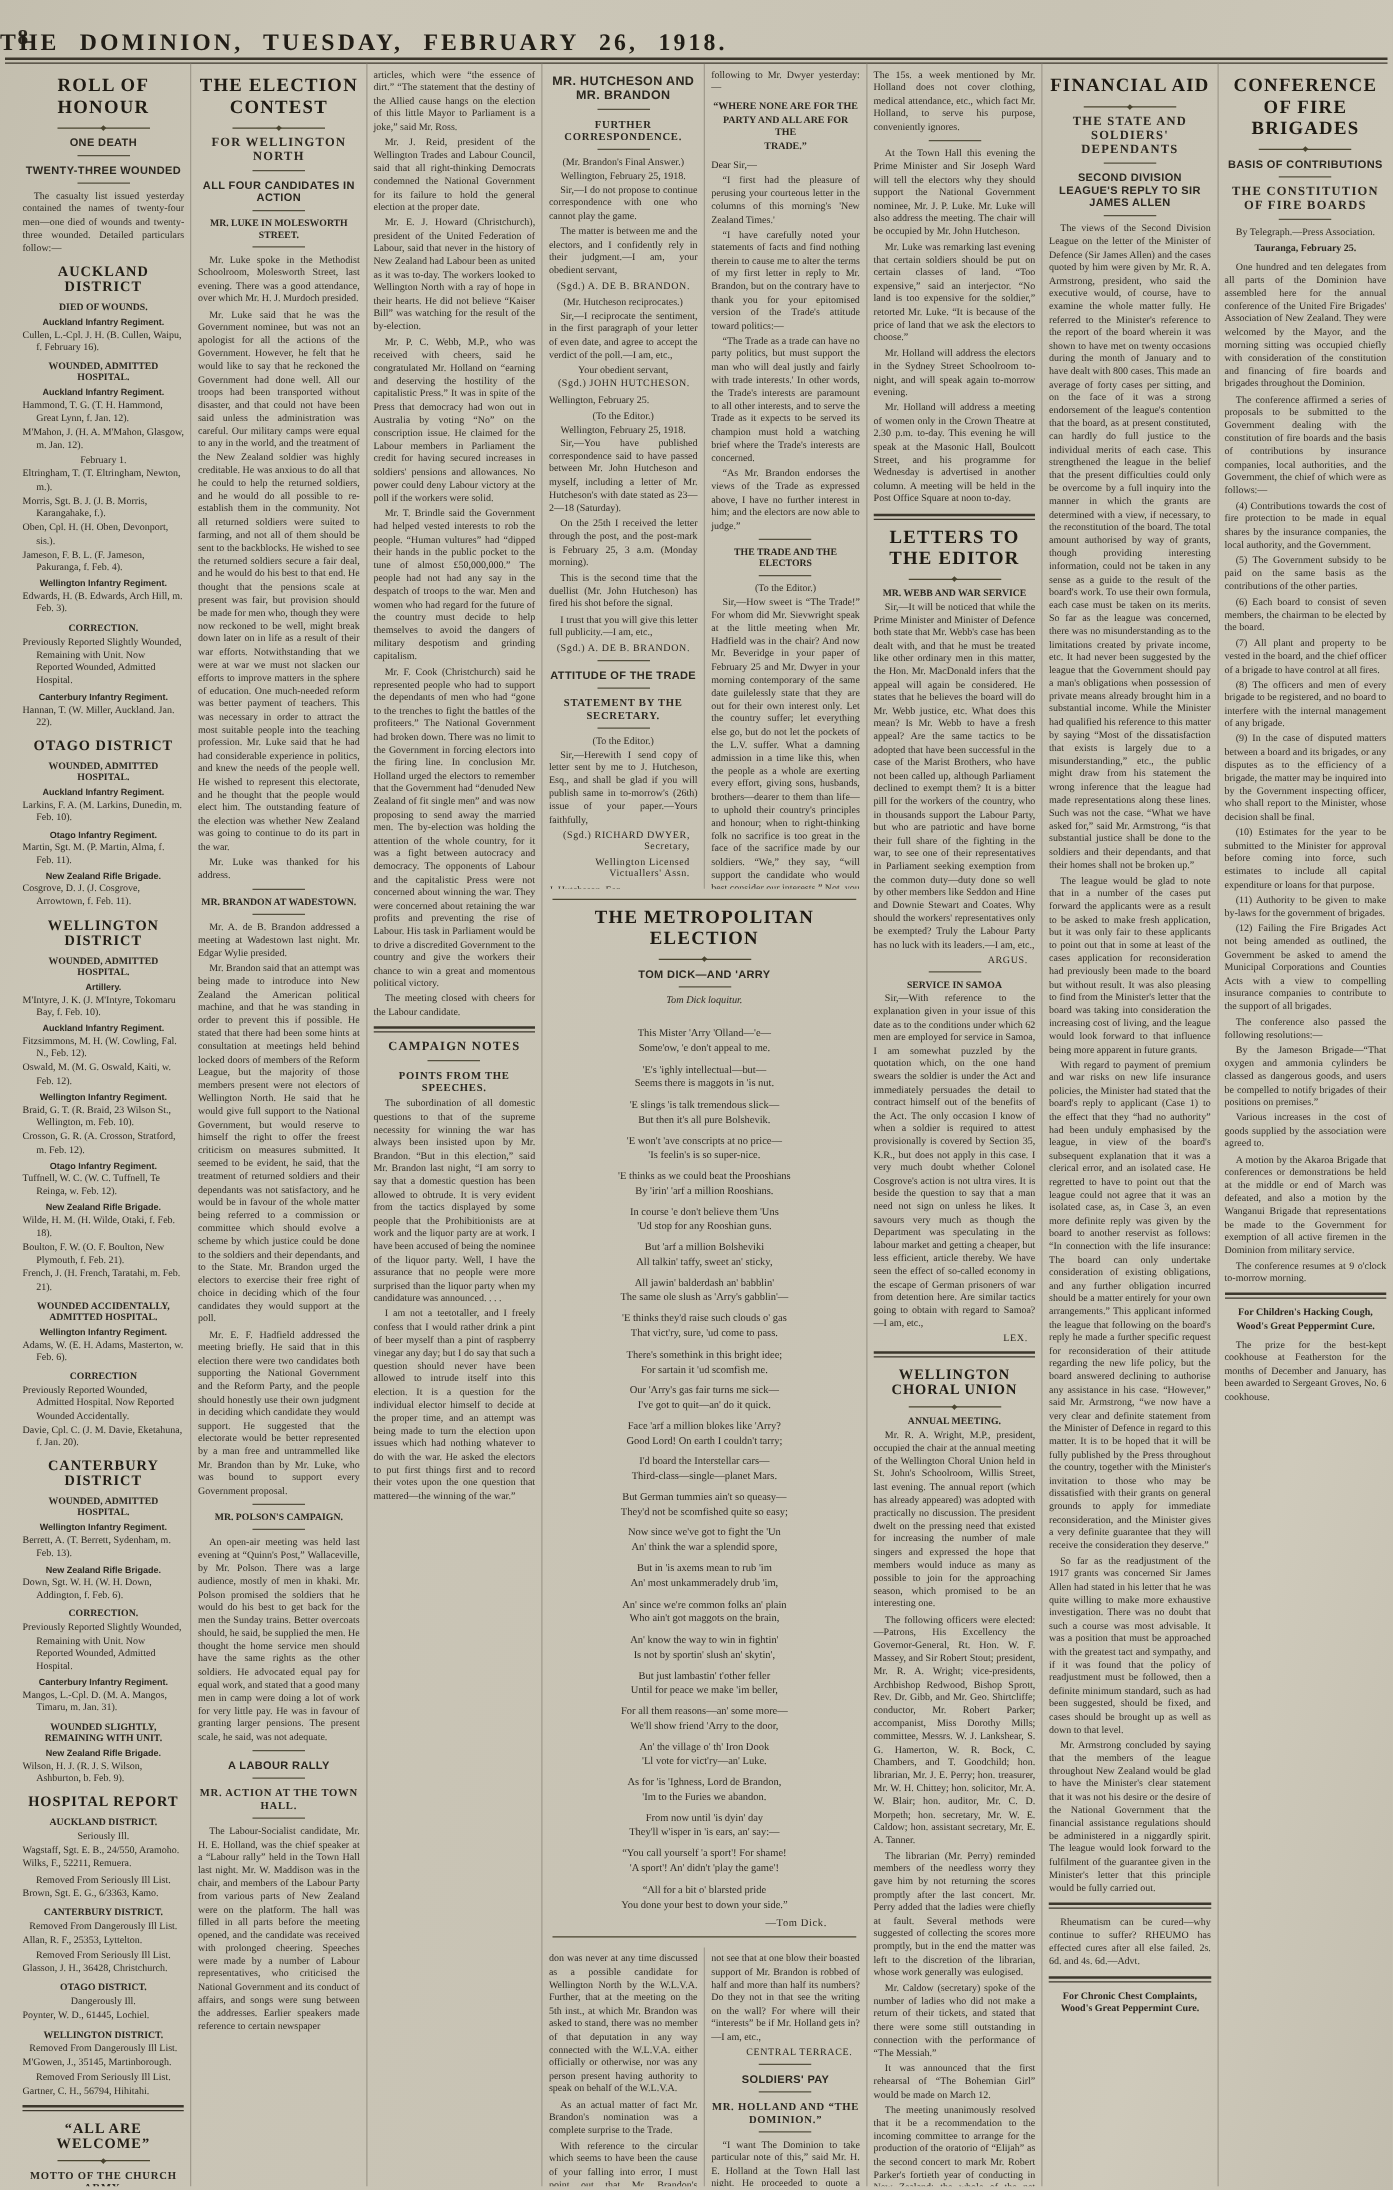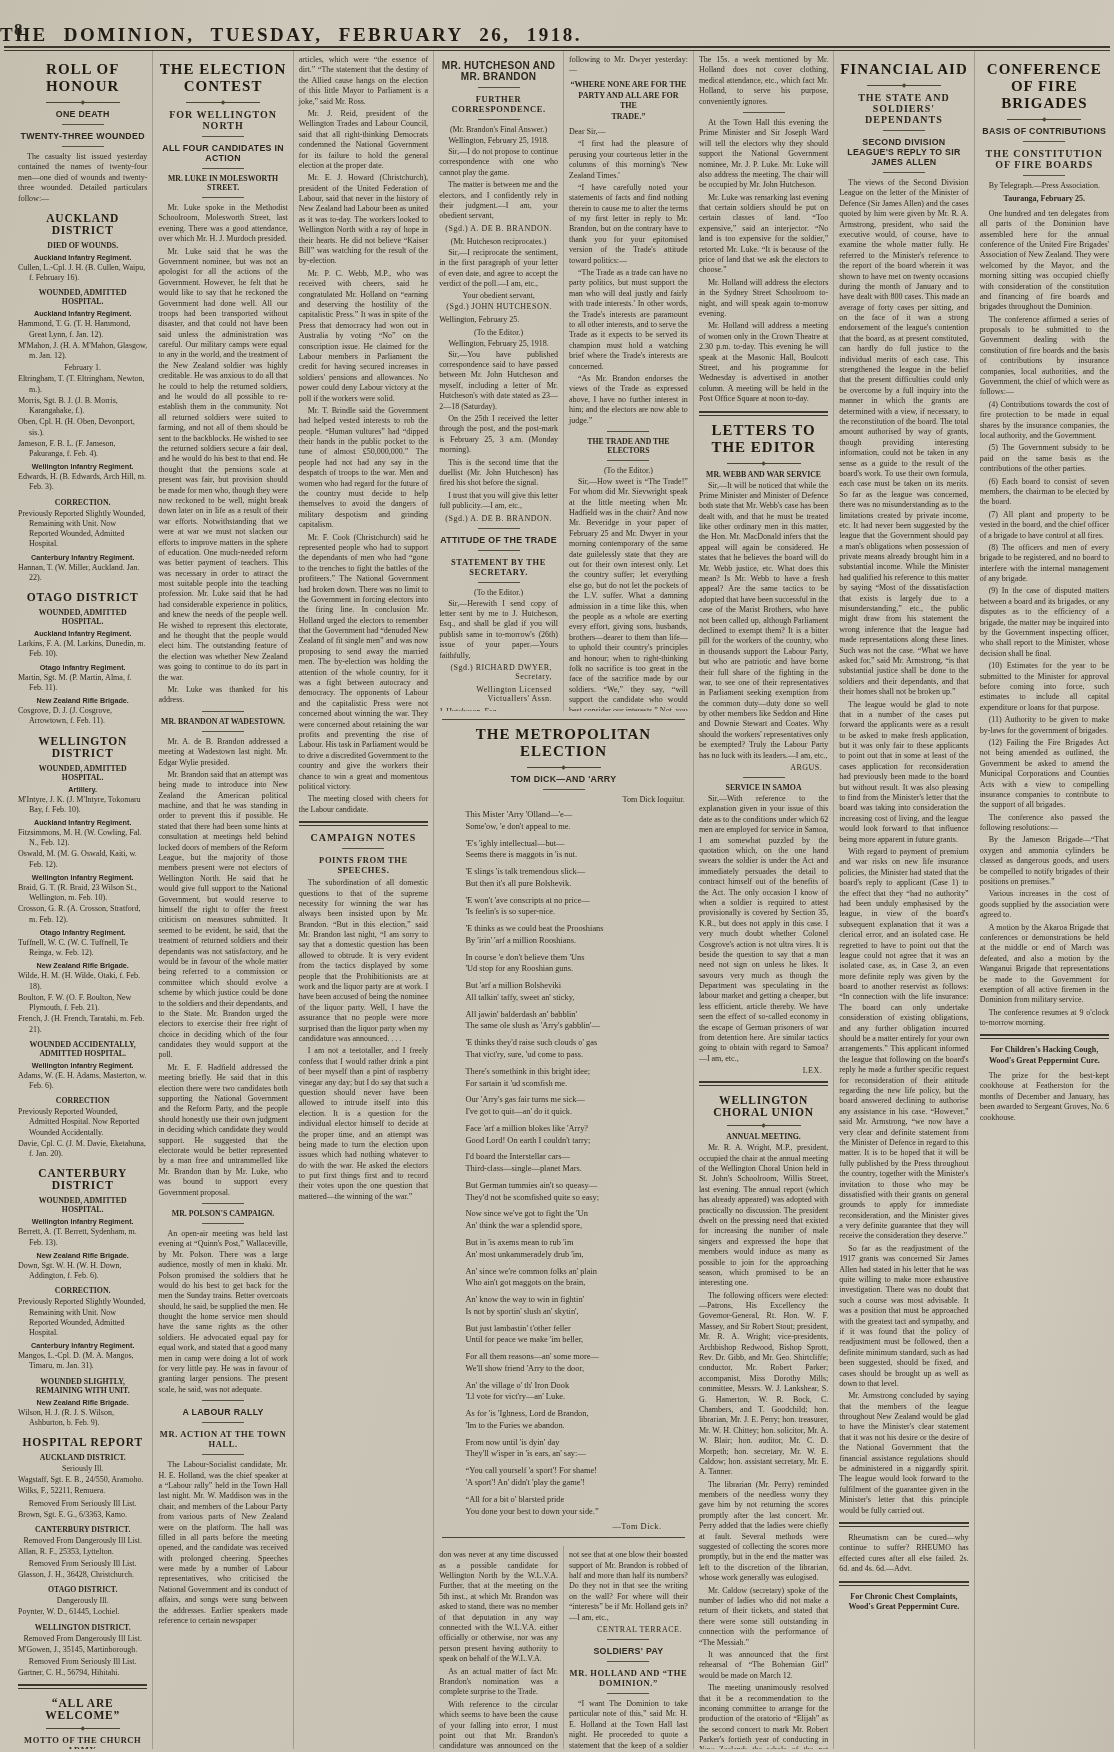--- a/index.html
+++ b/index.html
@@ -34,29 +34,29 @@
   .b-h3{font-size:8.5px;font-weight:bold;text-align:center;letter-spacing:.6px;margin:6px 0 3px;}
   .b-sec{font-size:11.5px;font-weight:bold;text-align:center;letter-spacing:.8px;margin:8px 0 3px;color:#221e16;}
   .b-g1{font-family:"Liberation Sans",sans-serif;font-size:10px;font-weight:bold;text-align:center;margin:5px 0 2px;letter-spacing:.3px;}
   .b-g2{font-family:"Liberation Sans",sans-serif;font-size:8.8px;font-weight:bold;text-align:center;margin:6px 0 3px;letter-spacing:.3px;}
   .b-sh{font-family:Liberation Serif, serif;font-size:7.8px;font-weight:bold;text-align:center;margin:5px 0 2px;}
   .b-sb{font-family:"Liberation Sans",sans-serif;font-size:7.2px;font-weight:bold;text-align:center;margin:3px 0 1px;}
   .b-p,.b-pn{font-size:8px;line-height:1.3;text-align:justify;margin:0 0 2px;}
   .b-p{text-indent:9px;}
   .b-hang{font-size:8px;line-height:1.28;margin:0 0 1px;padding-left:11px;text-indent:-11px;text-align:left;}
   .b-c{font-size:8px;text-align:center;margin:2px 0;}
-  .b-ci{font-size:8.2px;text-align:right;margin:3px 0 5px;}
+  .b-ci{font-size:8.2px;text-align:center;font-style:italic;margin:3px 0 17px;}
   .b-cb{font-size:8px;font-weight:bold;text-align:center;margin:4px 0;white-space:pre-line;line-height:1.35;}
   .b-sig{font-size:8px;text-align:right;letter-spacing:.5px;margin:2px 6px 4px 0;}
   .b-r{width:42px;border-top:1px solid #55503f;margin:5px auto;}
   .b-dr{width:74px;border-top:1px solid #49442f;margin:7px auto 6px;position:relative;}
   .b-dr::after{content:"◆";position:absolute;left:50%;top:-5px;transform:translateX(-50%);font-size:6px;color:#49442f;background:transparent;}
   .b-fr{border-top:1px solid #49442f;margin:6px 0;}
   .b-frd{border-top:2px solid #3c372c;border-bottom:1px solid #3c372c;height:2px;margin:6px 0;}
-  .b-couplet{font-size:8.4px;line-height:1.4;white-space:pre-line;width:196px;margin:0 auto 5px;text-align:left;}
+  .b-couplet{font-size:8.4px;line-height:1.4;white-space:pre-line;width:196px;margin:0 auto 5px;text-align:center;}
   .metro .b-sig{width:196px;margin:0 auto 3px;text-align:right;font-size:8.4px;}
 </style>
 </head>
 <body>
 
 <div class="page">
   <div class="hdr">
     <span class="pageno">8</span>
     <div class="masthead">THE DOMINION, TUESDAY, FEBRUARY 26, 1918.</div>
   </div>

